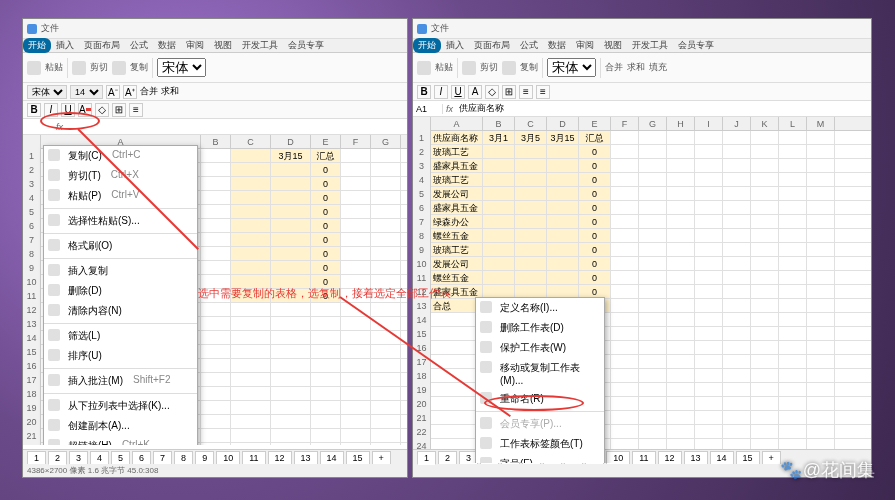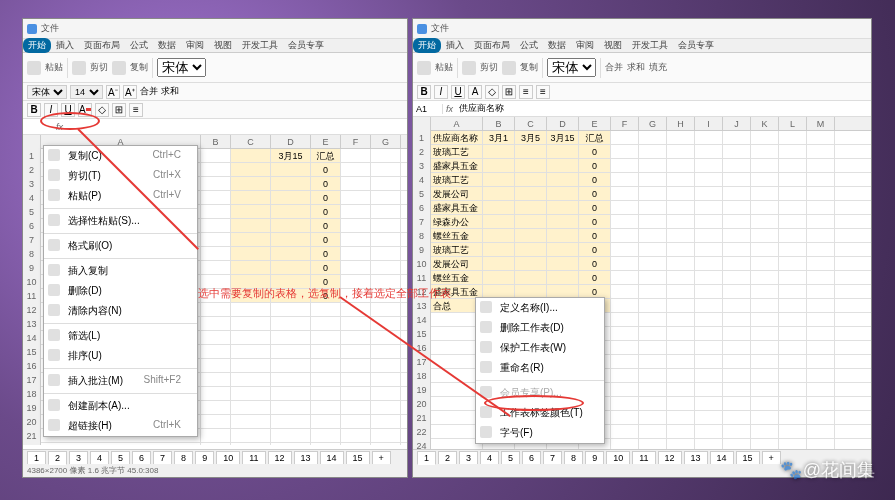--- a/index.html
+++ b/index.html
@@ -33,21 +33,21 @@
 .grid-area { position: relative; height: 310px; overflow: hidden; background: #fff; }
 .col-headers { display: flex; height: 14px; background: #f0f0f0; border-bottom: 1px solid #ccc; }
 .row-num { width: 18px; text-align: center; background: #f0f0f0; border-right: 1px solid #ccc; font-size: 9px; color: #666; height: 14px; line-height: 14px; flex-shrink: 0; }
 .col-head { border-right: 1px solid #ccc; text-align: center; font-size: 9px; color: #666; line-height: 14px; flex-shrink: 0; }
 .grid-row { display: flex; height: 14px; border-bottom: 1px solid #e0e0e0; }
 .cell { border-right: 1px solid #e0e0e0; font-size: 9px; padding: 0 2px; line-height: 14px; overflow: hidden; flex-shrink: 0; }
 .cell.yellow { background: #fff2cc; }
 .cell.center { text-align: center; }
 
 .context-menu { position: absolute; background: #fff; border: 1px solid #aaa; box-shadow: 2px 2px 6px rgba(0,0,0,0.3); font-size: 10px; z-index: 100; }
-.menu-item { padding: 3px 16px 3px 24px; display: flex; justify-content: space-between; cursor: pointer; position: relative; min-width: 130px; }
+.menu-item { padding: 3px 16px 3px 24px; display: flex; justify-content: flex-start; cursor: pointer; position: relative; min-width: 130px; }
 .menu-item.disabled { color: #aaa; }
 .menu-item .shortcut { color: #888; font-size: 10px; margin-left: 10px; }
 .menu-sep { height: 1px; background: #ddd; margin: 2px 0; }
 .menu-icon { position: absolute; left: 4px; width: 12px; height: 12px; background: #e0e0e0; border-radius: 2px; top: 3px; }
 
 .left-menu { left: 20px; top: 10px; width: 155px; }
 .right-menu { left: 62px; top: 180px; width: 130px; }
 
 .highlight-oval { position: absolute; border: 2px solid #e53935; border-radius: 50%; pointer-events: none; z-index: 200; }
 .red-line { position: absolute; border-top: 2px solid #e53935; z-index: 150; transform-origin: left center; }
@@ -420,20 +420,24 @@
           <span class="menu-icon"></span>
           <span>排序(U)</span>
         </div>
         <div class="menu-sep"></div>
         <div class="menu-item">
           <span class="menu-icon"></span>
           <span>插入批注(M)</span>
           <span class="shortcut">Shift+F2</span>
         </div>
         <div class="menu-sep"></div>
+        <div class="menu-item">
+          <span class="menu-icon"></span>
+          <span>从下拉列表中选择(K)...</span>
+        </div>
         <div class="menu-item">
           <span class="menu-icon"></span>
           <span>创建副本(A)...</span>
         </div>
         <div class="menu-item">
           <span class="menu-icon"></span>
           <span>超链接(H)</span>
           <span class="shortcut">Ctrl+K</span>
         </div>
       </div>
@@ -900,20 +904,24 @@
         <div class="menu-item">
           <span class="menu-icon"></span>
           <span>删除工作表(D)</span>
         </div>
         <div class="menu-item">
           <span class="menu-icon"></span>
           <span>保护工作表(W)</span>
         </div>
         <div class="menu-item">
           <span class="menu-icon"></span>
+          <span>移动或复制工作表(M)...</span>
+        </div>
+        <div class="menu-item">
+          <span class="menu-icon"></span>
           <span>重命名(R)</span>
         </div>
         <div class="menu-sep"></div>
         <div class="menu-item disabled">
           <span class="menu-icon"></span>
           <span>会员专享(P)...</span>
         </div>
         <div class="menu-item">
           <span class="menu-icon"></span>
           <span>工作表标签颜色(T)</span>

